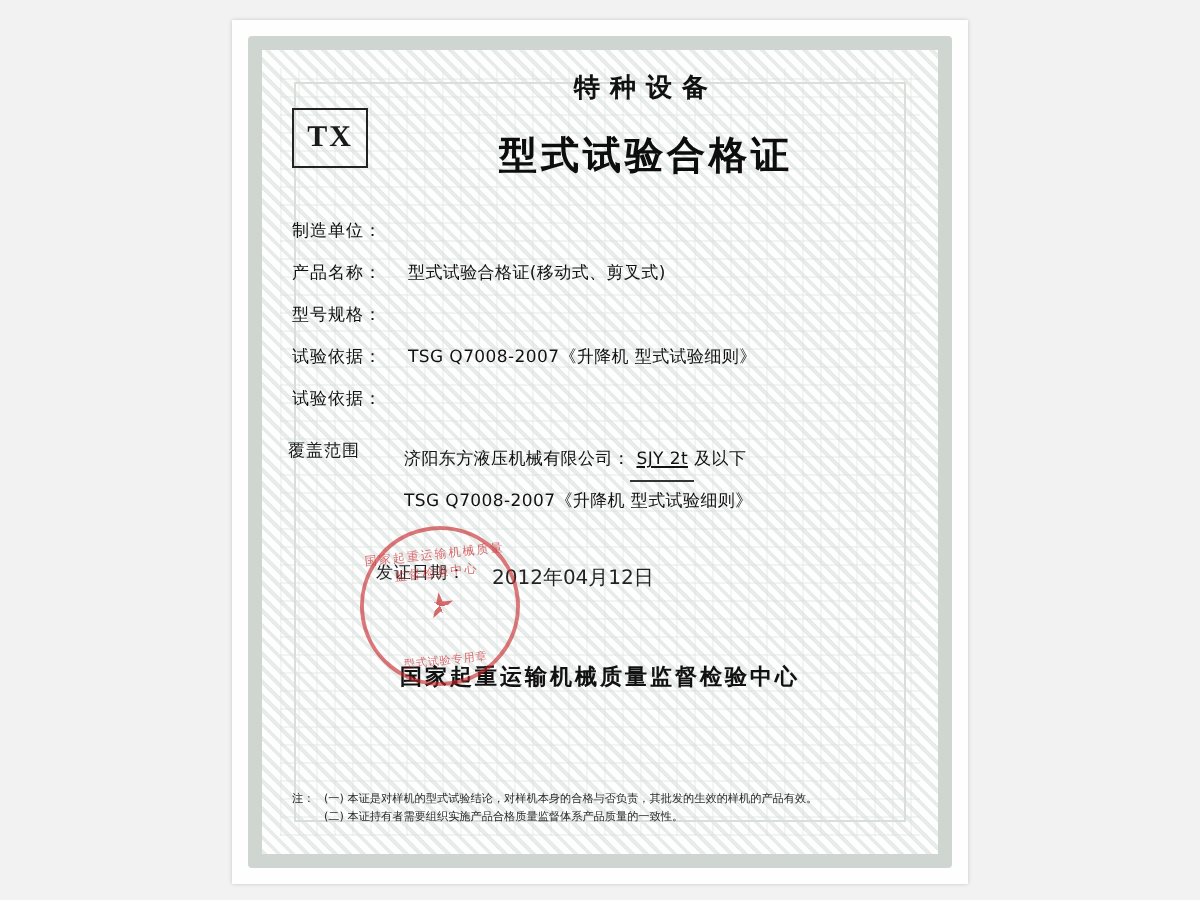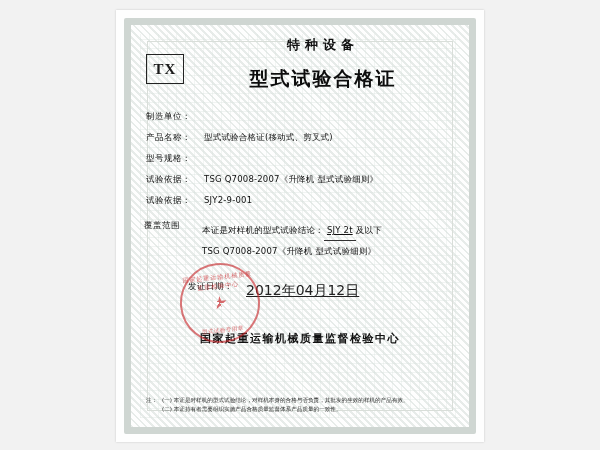--- a/index.html
+++ b/index.html
@@ -199,24 +199,23 @@
     height: 34px;
   }
   .issue-label {
     width: 58px;
     flex: 0 0 58px;
     font-size: 8.5px;
     letter-spacing: 0.5px;
     margin-left: 44px;
   }
   .issue-value {
-    font-size: 14px;
+    font-size: 10px;
     color: #222;
     padding-top: 1px;
-    text-decoration: underline;
   }
 
   
   .seal {
     position: absolute;
     left: 36px;
     top: -18px;
     width: 76px;
     height: 76px;
     border-radius: 50%;
@@ -310,29 +309,28 @@
         </div>
         <div class="row">
           <div class="label">型号规格：</div>
         </div>
         <div class="row">
           <div class="label">试验依据：</div>
           <div class="value">TSG Q7008-2007《升降机 型式试验细则》</div>
         </div>
         <div class="row">
           <div class="label">试验依据：</div>
-          <div class="value">SJY2-9-001</div>
         </div>
       </div>
 
       <div class="scope-row">
         <div class="scope-label">覆盖范围</div>
         <div class="scope-body">
           <div class="scope-line">
-            <span>本证是对样机的型式试验结论：</span><span class="ul">SJY 2t</span><span>及以下</span>
+            <span>济阳东方液压机械有限公司：</span><span class="ul">SJY 2t</span><span>及以下</span>
           </div>
           <div class="scope-line">TSG Q7008-2007《升降机 型式试验细则》</div>
         </div>
       </div>
 
       <div class="issue-row">
         <div class="issue-label">发证日期：</div>
         <div class="issue-value">2012年04月12日</div>
         <div class="seal">
           <div class="seal-text-top">国家起重运输机械质量监督检验中心</div>

